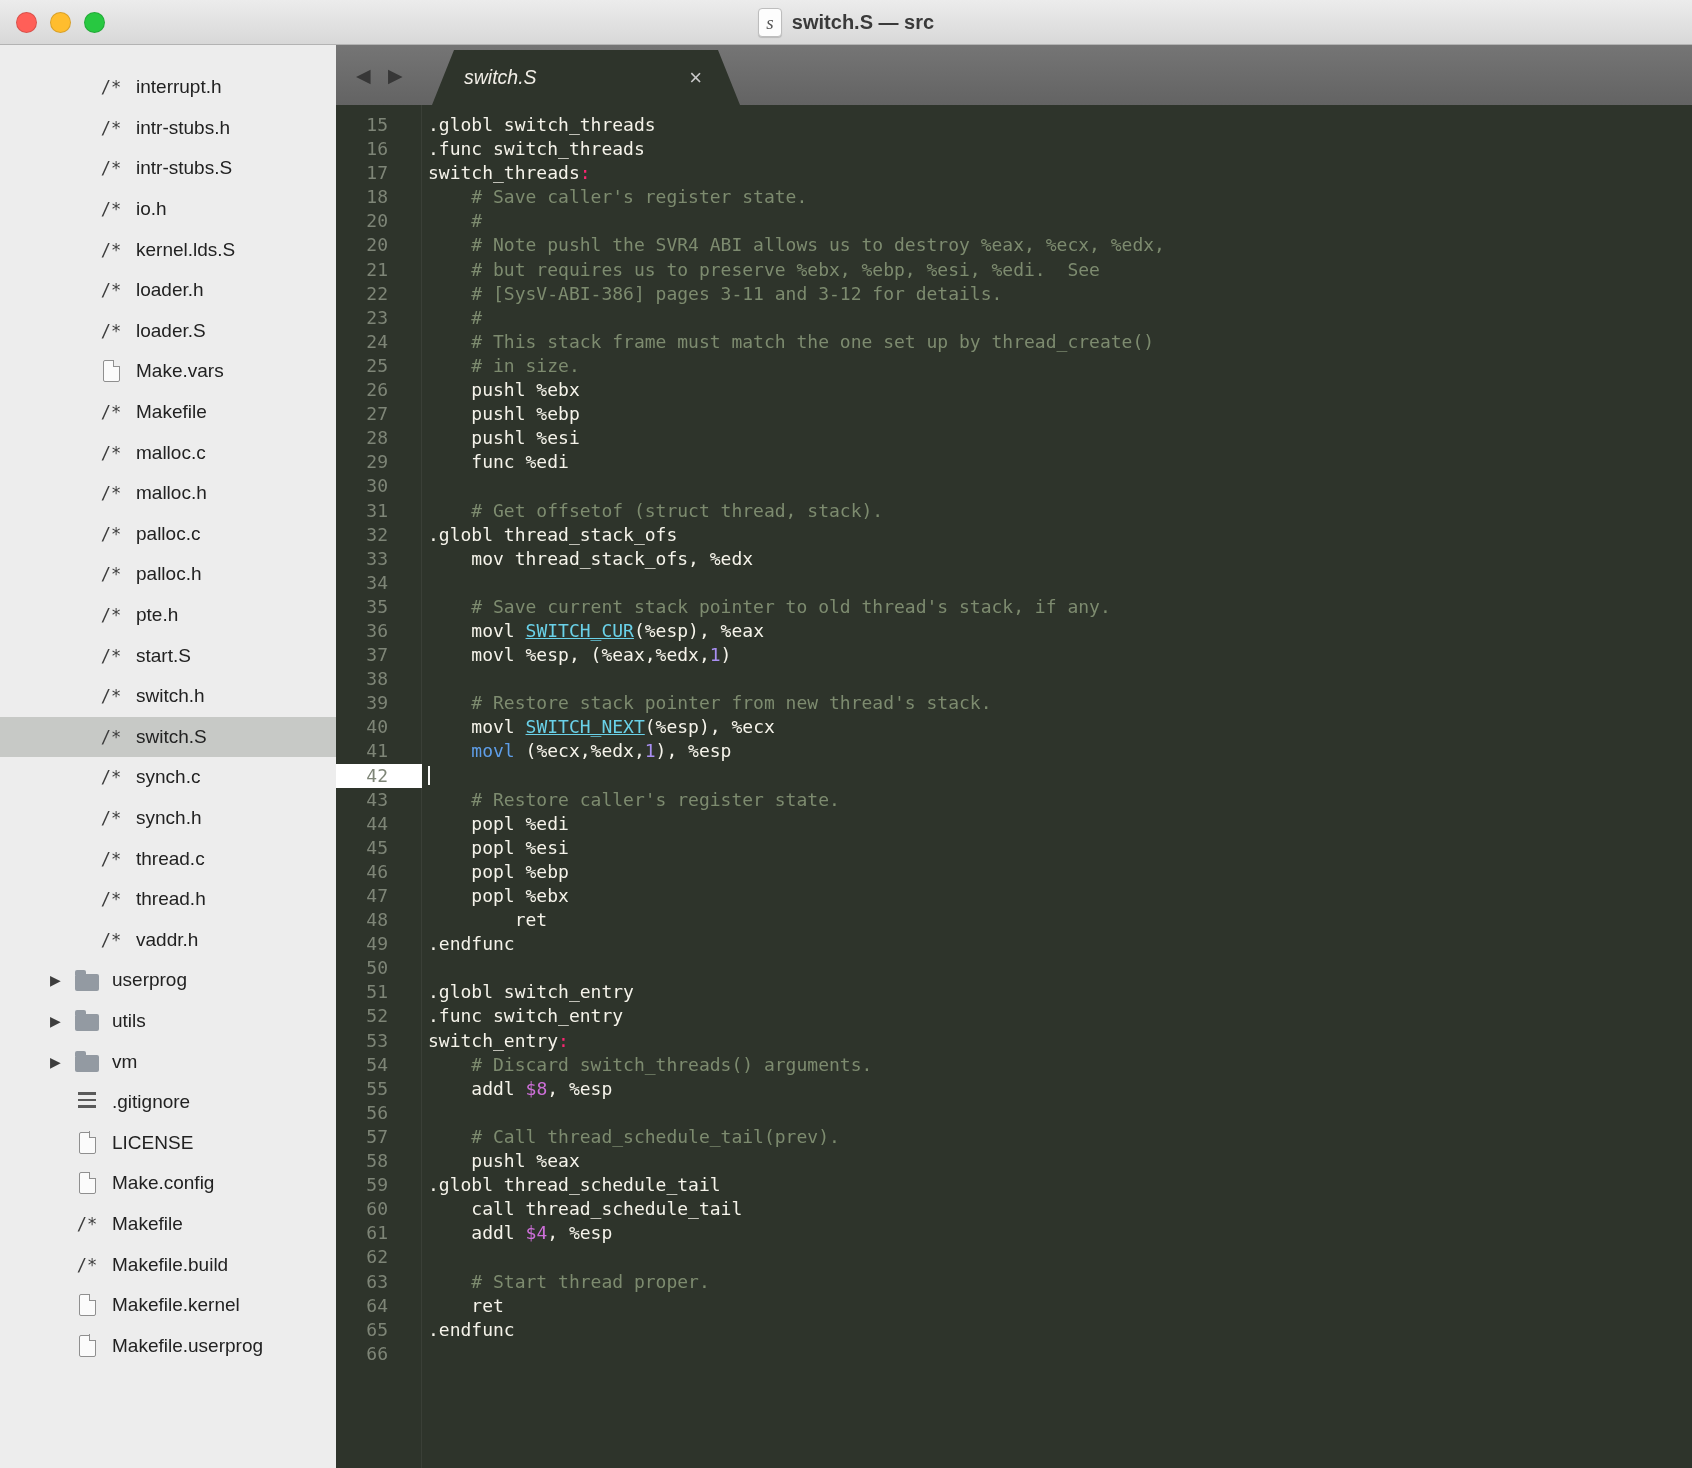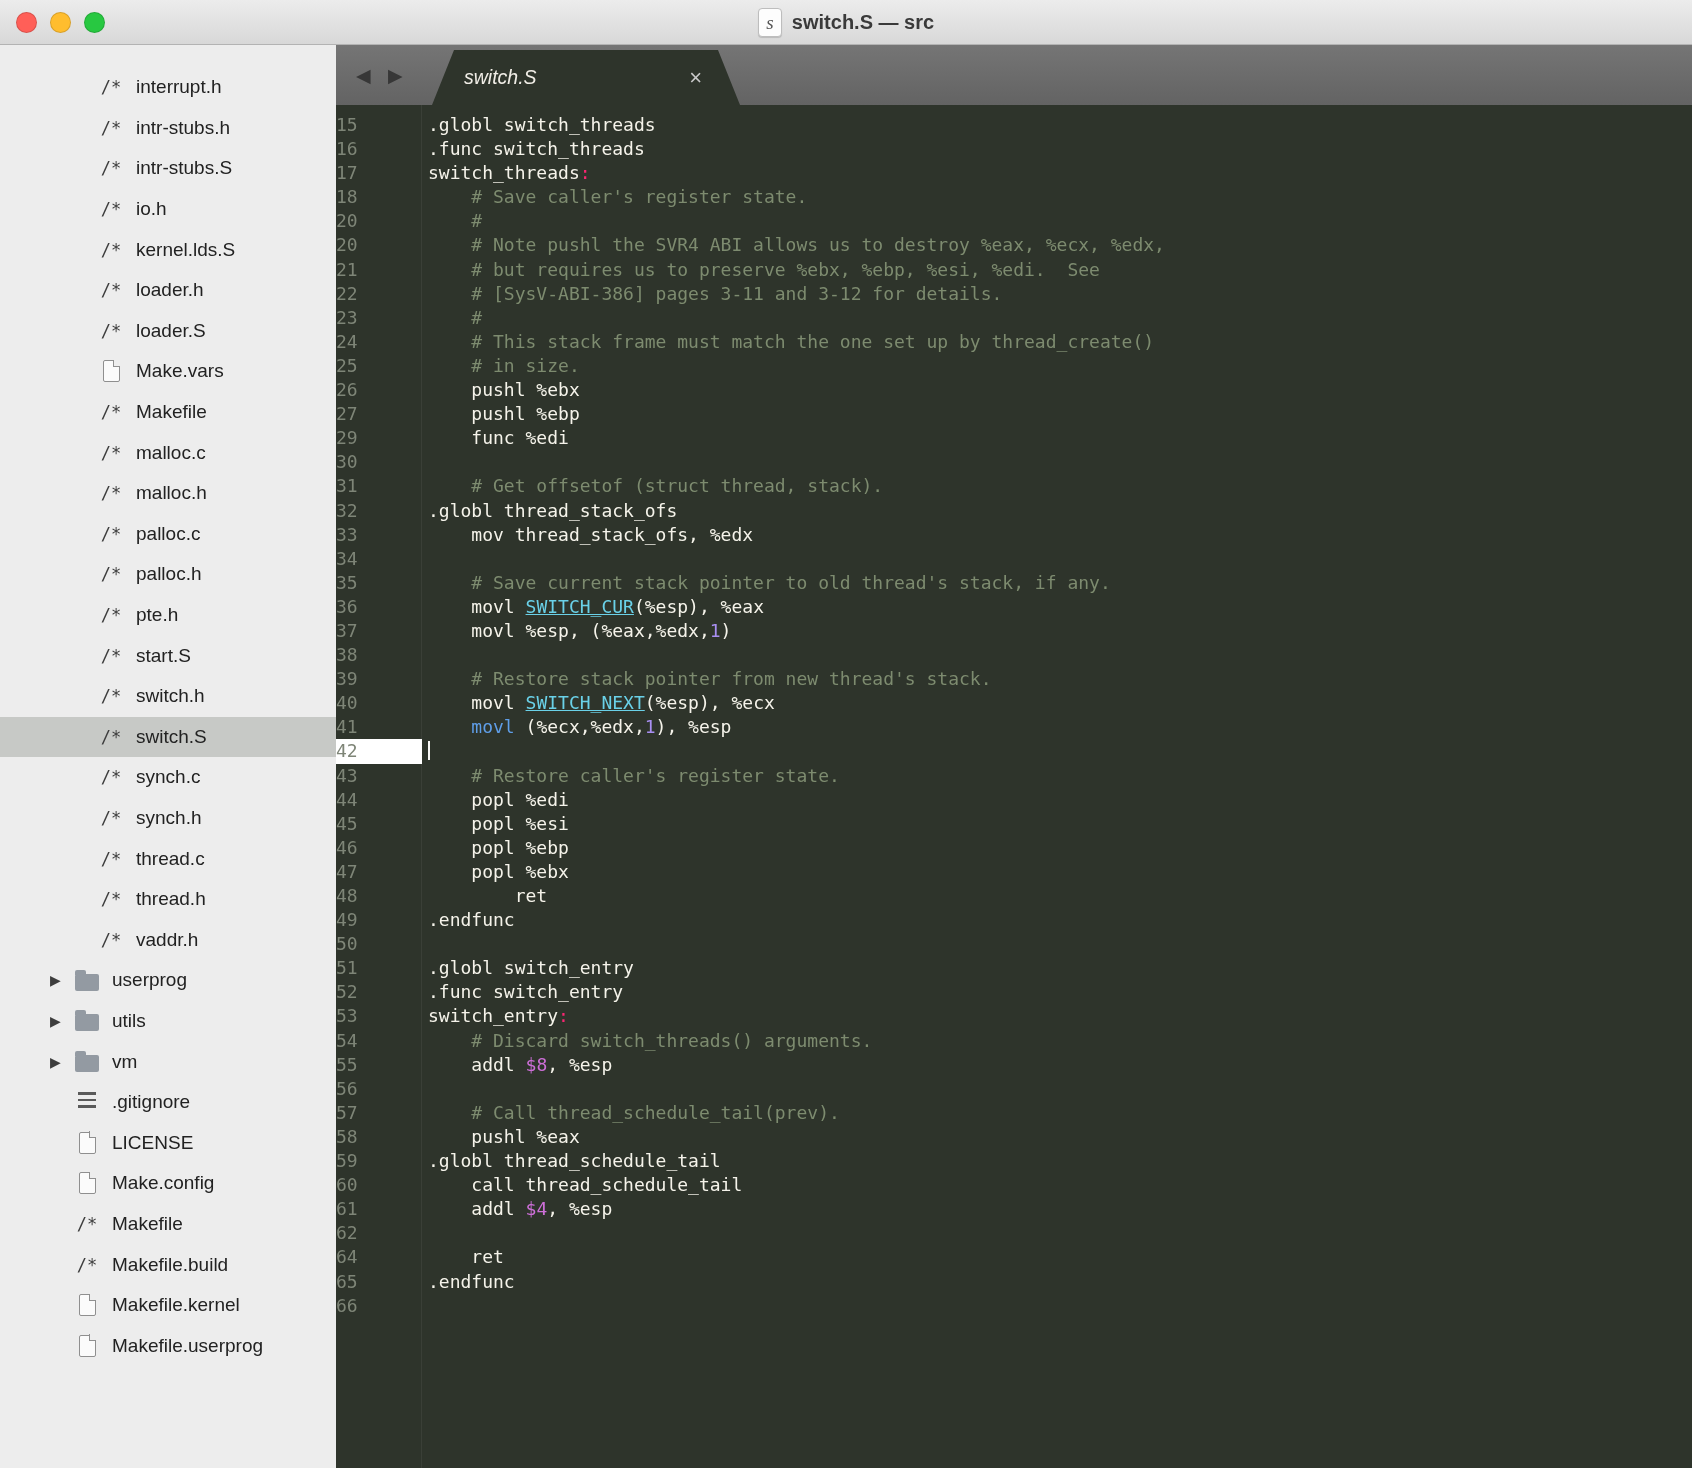--- a/index.html
+++ b/index.html
@@ -89,21 +89,21 @@
     flex:1; position:relative; background:#2e342b; overflow:hidden;
     font-family:"DejaVu Sans Mono", monospace; font-size:18px; color:#f5f3ea;
     padding-top:8px;
   }
   .editor::before {
     content:''; position:absolute; left:85px; top:0; bottom:0;
     border-left:1px solid rgba(255,255,255,0.06);
   }
   .code-line { height:24.1px; line-height:24.1px; display:flex; white-space:pre; }
   .gutter {
-    width:86px; flex:0 0 86px; padding-right:34px; 
+    width:86px; flex:0 0 86px; padding-right:34px; text-align:right;
     color:#7e8577;
   }
   .code-line.cursor-line .gutter { background:#ffffff; }
   .code-text { margin-left:6px; white-space:pre; }
 
   .tok-p  { color:#f5f3ea; }
   .tok-c  { color:#7d8b6f; }
   .tok-cy { color:#6ad1e8; text-decoration:underline; }
   .tok-b  { color:#5f9ee8; }
   .tok-n  { color:#a98ff2; }
@@ -311,20 +311,21 @@
             <div class="code-line"><span class="gutter">18</span><span class="code-text"><span class="tok-c">    # Save caller's register state.</span></span></div>
             <div class="code-line"><span class="gutter">20</span><span class="code-text"><span class="tok-c">    #</span></span></div>
             <div class="code-line"><span class="gutter">20</span><span class="code-text"><span class="tok-c">    # Note pushl the SVR4 ABI allows us to destroy %eax, %ecx, %edx,</span></span></div>
             <div class="code-line"><span class="gutter">21</span><span class="code-text"><span class="tok-c">    # but requires us to preserve %ebx, %ebp, %esi, %edi.  See</span></span></div>
             <div class="code-line"><span class="gutter">22</span><span class="code-text"><span class="tok-c">    # [SysV-ABI-386] pages 3-11 and 3-12 for details.</span></span></div>
             <div class="code-line"><span class="gutter">23</span><span class="code-text"><span class="tok-c">    #</span></span></div>
             <div class="code-line"><span class="gutter">24</span><span class="code-text"><span class="tok-c">    # This stack frame must match the one set up by thread_create()</span></span></div>
             <div class="code-line"><span class="gutter">25</span><span class="code-text"><span class="tok-c">    # in size.</span></span></div>
             <div class="code-line"><span class="gutter">26</span><span class="code-text"><span class="tok-p">    pushl %ebx</span></span></div>
             <div class="code-line"><span class="gutter">27</span><span class="code-text"><span class="tok-p">    pushl %ebp</span></span></div>
+            <div class="code-line"><span class="gutter">28</span><span class="code-text"><span class="tok-p">    pushl %esi</span></span></div>
             <div class="code-line"><span class="gutter">29</span><span class="code-text"><span class="tok-p">    func %edi</span></span></div>
             <div class="code-line"><span class="gutter">30</span><span class="code-text"></span></div>
             <div class="code-line"><span class="gutter">31</span><span class="code-text"><span class="tok-c">    # Get offsetof (struct thread, stack).</span></span></div>
             <div class="code-line"><span class="gutter">32</span><span class="code-text"><span class="tok-p">.globl thread_stack_ofs</span></span></div>
             <div class="code-line"><span class="gutter">33</span><span class="code-text"><span class="tok-p">    mov thread_stack_ofs, %edx</span></span></div>
             <div class="code-line"><span class="gutter">34</span><span class="code-text"></span></div>
             <div class="code-line"><span class="gutter">35</span><span class="code-text"><span class="tok-c">    # Save current stack pointer to old thread's stack, if any.</span></span></div>
             <div class="code-line"><span class="gutter">36</span><span class="code-text"><span class="tok-p">    movl </span><span class="tok-cy">SWITCH_CUR</span><span class="tok-p">(%esp), %eax</span></span></div>
             <div class="code-line"><span class="gutter">37</span><span class="code-text"><span class="tok-p">    movl %esp, (%eax,%edx,</span><span class="tok-n">1</span><span class="tok-p">)</span></span></div>
             <div class="code-line"><span class="gutter">38</span><span class="code-text"></span></div>
@@ -345,20 +346,21 @@
             <div class="code-line"><span class="gutter">53</span><span class="code-text"><span class="tok-p">switch_entry</span><span class="tok-r">:</span></span></div>
             <div class="code-line"><span class="gutter">54</span><span class="code-text"><span class="tok-c">    # Discard switch_threads() arguments.</span></span></div>
             <div class="code-line"><span class="gutter">55</span><span class="code-text"><span class="tok-p">    addl </span><span class="tok-m">$8</span><span class="tok-p">, %esp</span></span></div>
             <div class="code-line"><span class="gutter">56</span><span class="code-text"></span></div>
             <div class="code-line"><span class="gutter">57</span><span class="code-text"><span class="tok-c">    # Call thread_schedule_tail(prev).</span></span></div>
             <div class="code-line"><span class="gutter">58</span><span class="code-text"><span class="tok-p">    pushl %eax</span></span></div>
             <div class="code-line"><span class="gutter">59</span><span class="code-text"><span class="tok-p">.globl thread_schedule_tail</span></span></div>
             <div class="code-line"><span class="gutter">60</span><span class="code-text"><span class="tok-p">    call thread_schedule_tail</span></span></div>
             <div class="code-line"><span class="gutter">61</span><span class="code-text"><span class="tok-p">    addl </span><span class="tok-m">$4</span><span class="tok-p">, %esp</span></span></div>
             <div class="code-line"><span class="gutter">62</span><span class="code-text"></span></div>
+            <div class="code-line"><span class="gutter">63</span><span class="code-text"><span class="tok-c">    # Start thread proper.</span></span></div>
             <div class="code-line"><span class="gutter">64</span><span class="code-text"><span class="tok-p">    ret</span></span></div>
             <div class="code-line"><span class="gutter">65</span><span class="code-text"><span class="tok-p">.endfunc</span></span></div>
             <div class="code-line"><span class="gutter">66</span><span class="code-text"></span></div>
           </div>
       </div>
     </section>
   </div>
 
 </div>
 

